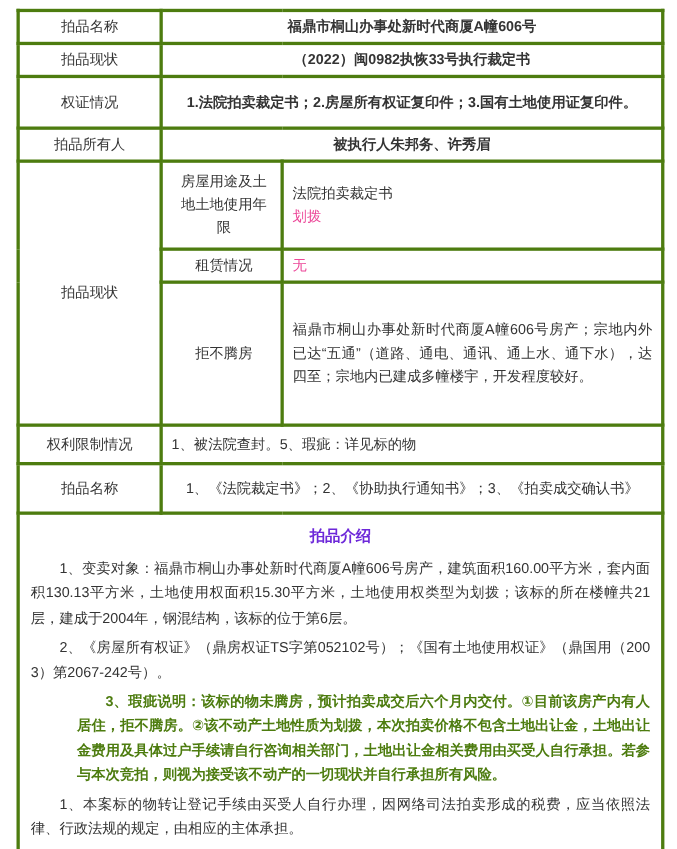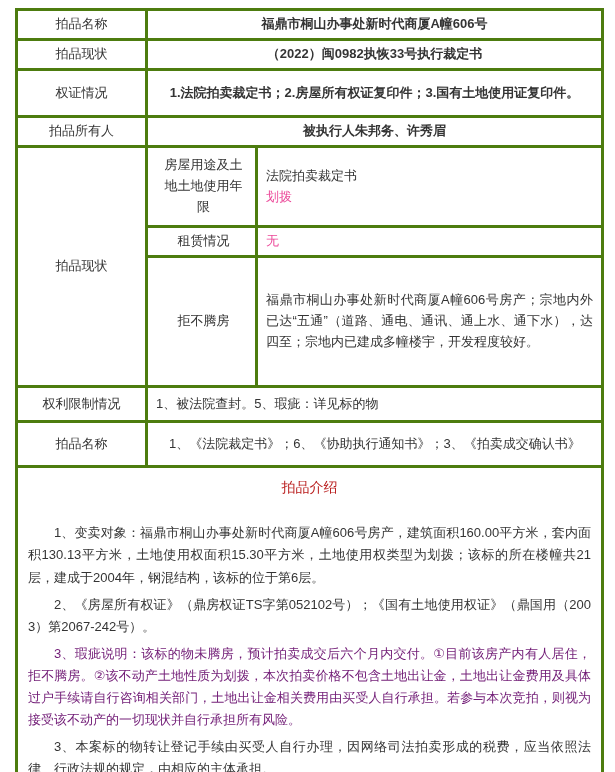--- a/index.html
+++ b/index.html
@@ -46,32 +46,32 @@
   tr.r30 { height: 30px; }
   tr.r47 { height: 47px; }
   tr.r80 { height: 80px; }
   tr.r130 { height: 130px; }
   tr.r35 { height: 35px; }
   tr.r45 { height: 45px; }
 
   td.intro-cell { padding: 6px 10px 10px; vertical-align: top; }
   .intro-title {
     text-align: center;
-    font-weight: normal;
+    font-weight: bold;
     font-size: 14px;
-    color: #b91c1c;
-    margin: 2px 0 24px;
+    color: #6d28d9;
+    margin: 2px 0 8px;
   }
   .para {
     text-align: justify;
     text-indent: 2em;
     margin: 0 0 5px;
     line-height: 1.7;
   }
-  .para.red-bold { color: #701a75; font-weight: normal; }
+  .para.red-bold { color: #4d7c0f; font-weight: bold; margin-left: 42px; }
 
   .usage-line { display: block; }
 </style>
 </head>
 <body>
 
 <div class="page">
   <table class="doc-table">
     <colgroup>
       <col class="c1">
@@ -121,28 +121,28 @@
       <td class="justify">福鼎市桐山办事处新时代商厦A幢606号房产；宗地内外已达“五通”（道路、通电、通讯、通上水、通下水），达四至；宗地内已建成多幢楼宇，开发程度较好。</td>
     </tr>
 
     <tr class="r35">
       <td class="lbl">权利限制情况</td>
       <td class="left" colspan="2">1、被法院查封。5、瑕疵：详见标的物</td>
     </tr>
 
     <tr class="r45">
       <td class="lbl">拍品名称</td>
-      <td class="left indent1" colspan="2">1、《法院裁定书》；6、《协助执行通知书》；3、《拍卖成交确认书》</td>
+      <td class="left indent1" colspan="2">1、《法院裁定书》；2、《协助执行通知书》；3、《拍卖成交确认书》</td>
     </tr>
 
     <tr>
       <td class="intro-cell" colspan="3">
         <div class="intro-title">拍品介绍</div>
         <p class="para">1、变卖对象：福鼎市桐山办事处新时代商厦A幢606号房产，建筑面积160.00平方米，套内面积130.13平方米，土地使用权面积15.30平方米，土地使用权类型为划拨；该标的所在楼幢共21层，建成于2004年，钢混结构，该标的位于第6层。</p>
         <p class="para">2、《房屋所有权证》（鼎房权证TS字第052102号）；《国有土地使用权证》（鼎国用（2003）第2067-242号）。</p>
         <p class="para red-bold">3、瑕疵说明：该标的物未腾房，预计拍卖成交后六个月内交付。①目前该房产内有人居住，拒不腾房。②该不动产土地性质为划拨，本次拍卖价格不包含土地出让金，土地出让金费用及具体过户手续请自行咨询相关部门，土地出让金相关费用由买受人自行承担。若参与本次竞拍，则视为接受该不动产的一切现状并自行承担所有风险。</p>
-        <p class="para">3、本案标的物转让登记手续由买受人自行办理，因网络司法拍卖形成的税费，应当依照法律、行政法规的规定，由相应的主体承担。</p>
+        <p class="para">1、本案标的物转让登记手续由买受人自行办理，因网络司法拍卖形成的税费，应当依照法律、行政法规的规定，由相应的主体承担。</p>
       </td>
     </tr>
 
   </tbody>
     </table>
 </div>
 
 </body></html>

